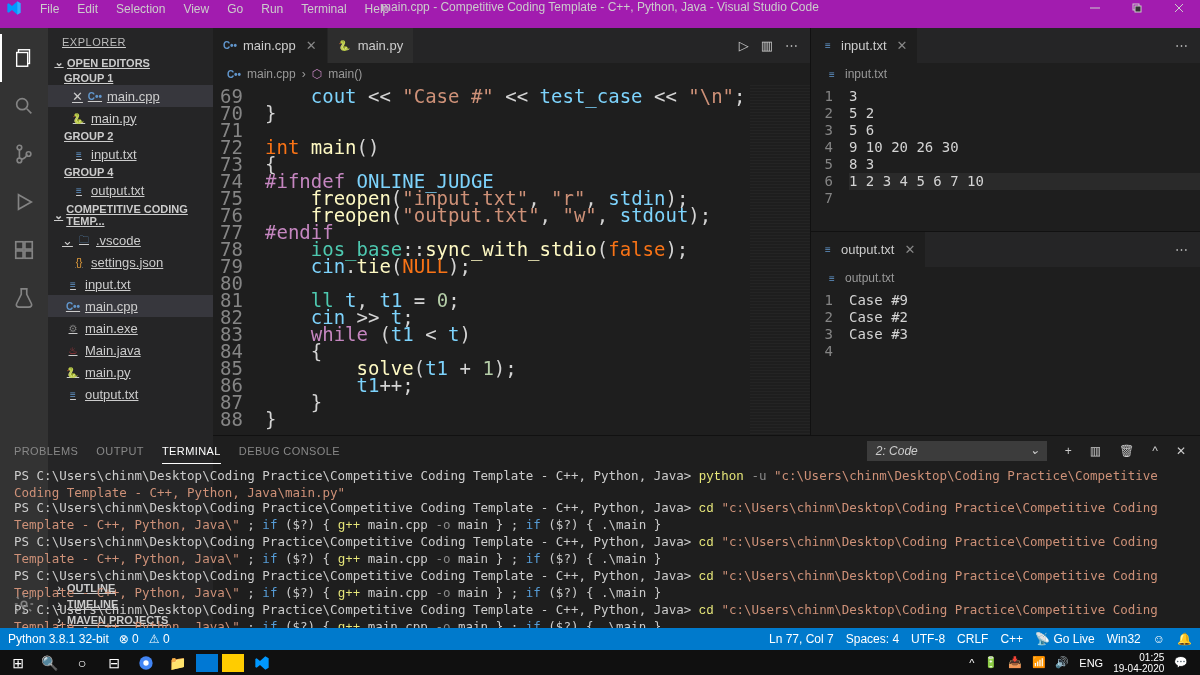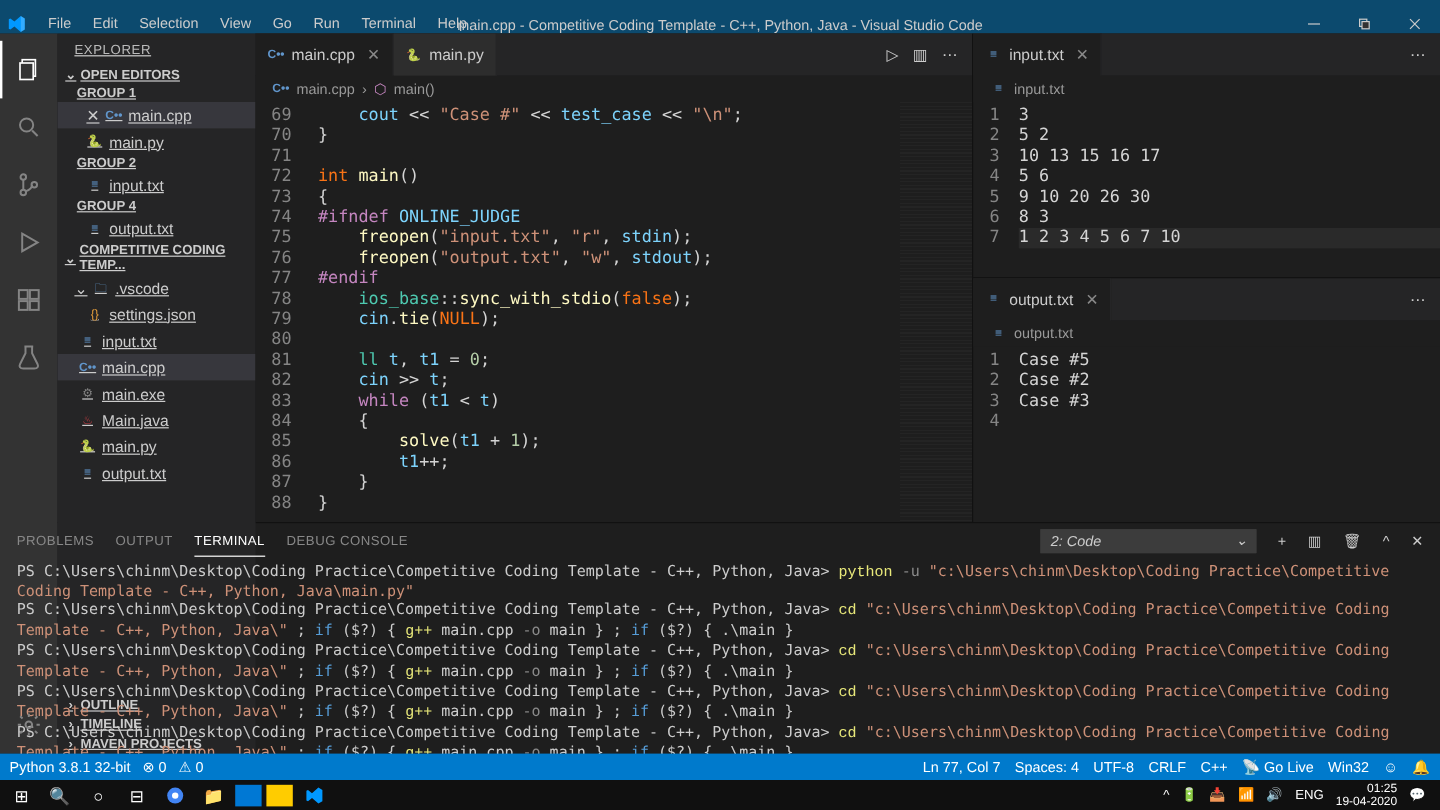--- a/index.html
+++ b/index.html
@@ -1,17 +1,17 @@
 <!DOCTYPE html>
 <html><head>
 <meta charset="utf-8">
 <style>
 * { margin:0; padding:0; box-sizing:border-box; }
 body { font-family:'Segoe UI',Arial,sans-serif; font-size:13px; color:#ccc; background:#1e1e1e; width:1200px; height:675px; overflow:hidden; position:relative; }
-.titlebar { height:28px; background:#0c4a6e; display:flex; align-items:flex-end; padding:0 6px; }
+.titlebar { height:28px; background:#a21caf; display:flex; align-items:flex-start; padding:0 6px; }
 .titlebar .logo { width:16px; height:16px; margin-right:10px; }
 .menubar { display:flex; gap:2px; }
 .menubar span { padding:2px 8px; cursor:default; font-size:12px; }
 .title-text { position:absolute; left:50%; transform:translateX(-50%); font-size:12px; color:#ccc; }
 .window-controls { margin-left:auto; display:flex; gap:6px; align-items:center; }
 .window-controls svg { width:10px; height:10px; }
 .wc-btn { width:42px; height:28px; display:flex; align-items:center; justify-content:center; margin:-6px -6px -6px 0;}
 .main-row { display:flex; height:407px; }
 .activitybar { width:48px; background:#333333; display:flex; flex-direction:column; align-items:center; padding-top:6px; height:600px;}
 .ab-icon { width:48px; height:48px; display:flex; align-items:center; justify-content:center; color:#848484; position:relative;}
@@ -33,21 +33,21 @@
 .fi-folder { color:#6196cc;}
 .fi-json { color:#e8a03c;}
 .chev { width:10px; text-align:center; color:#ccc;}
 .editors-col { flex:1; background:#1e1e1e; display:flex; flex-direction:column; min-width:0;}
 .tabs { height:35px; background:#252526; display:flex; align-items:stretch; }
 .tab { display:flex; align-items:center; padding:0 10px; gap:6px; font-size:13px; background:#2d2d2d; border-right:1px solid #252526; position:relative;}
 .tab.active { background:#1e1e1e; }
 .tab .cl { color:#888; font-size:13px; margin-left:4px;}
 .tab-actions { margin-left:auto; display:flex; align-items:center; gap:12px; padding-right:12px; color:#ccc; }
 .breadcrumb { height:22px; display:flex; align-items:center; padding:0 14px; gap:6px; font-size:12px; color:#999; background:#1e1e1e;}
-.code-area { flex:1; display:flex; position:relative; background:#1e1e1e; overflow:hidden; font-family:Consolas,monospace; font-size:14px; line-height:17px;}
+.code-area { flex:1; display:flex; position:relative; background:#1e1e1e; overflow:hidden; font-family:Consolas,monospace; font-size:19px; line-height:17px;}
 .gutter { width:42px; text-align:right; color:#858585; padding:3px 12px 0 0; }
 .code { flex:1; padding:3px 0 0 10px; white-space:pre; color:#d4d4d4;}
 .code .kw { color:#f97316;}
 .code .fn { color:#fef9c3;}
 .code .ty { color:#4ec9b0;}
 .code .st { color:#ce9178;}
 .code .pp { color:#c586c0;}
 .code .nm { color:#b5cea8;}
 .code .id { color:#7dd3fc;}
 .minimap { width:60px; background:#1e1e1e; opacity:0.5; background-image:repeating-linear-gradient(#2a2a2a 0 1px, transparent 1px 3px);}
@@ -338,21 +338,21 @@
       <div class="small-code">
         <div class="small-gutter">
             <div>1</div>
             <div>2</div>
             <div>3</div>
             <div>4</div>
             <div>5</div>
             <div>6</div>
             <div>7</div>
           </div>
-        <div class="small-content"><div>3</div><div>5 2</div><div>10 13 15 16 17</div><div>5 6</div><div>9 10 20 26 30</div><div>8 3</div><div class="highlight-line">1 2 3 4 5 6 7 10</div></div>
+        <div class="small-content"><div>3</div><div>5 2</div><div>5 6</div><div>9 10 20 26 30</div><div>8 3</div><div class="highlight-line">1 2 3 4 5 6 7 10</div></div>
       </div>
     </div>
     <div class="right-pane">
       <div class="tabs">
         <div class="tab active">
             <span class="fi fi-txt">≡</span>
             <span>output.txt</span>
             <span class="cl">✕</span>
           </div>
         <div class="tab-actions">
@@ -363,21 +363,21 @@
           <span class="fi fi-txt">≡</span>
           <span>output.txt</span>
         </div>
       <div class="small-code">
         <div class="small-gutter">
             <div>1</div>
             <div>2</div>
             <div>3</div>
             <div>4</div>
           </div>
-        <div class="small-content"><div>Case #5</div><div>Case #2</div><div>Case #3</div><div class="highlight-line"></div></div>
+        <div class="small-content"><div>Case #9</div><div>Case #2</div><div>Case #3</div><div class="highlight-line"></div></div>
       </div>
     </div>
   </div>
 </div>
 
 <div class="panel">
   <div class="panel-tabs">
     <span class="pt">PROBLEMS</span>
     <span class="pt">OUTPUT</span>
     <span class="pt active">TERMINAL</span>

